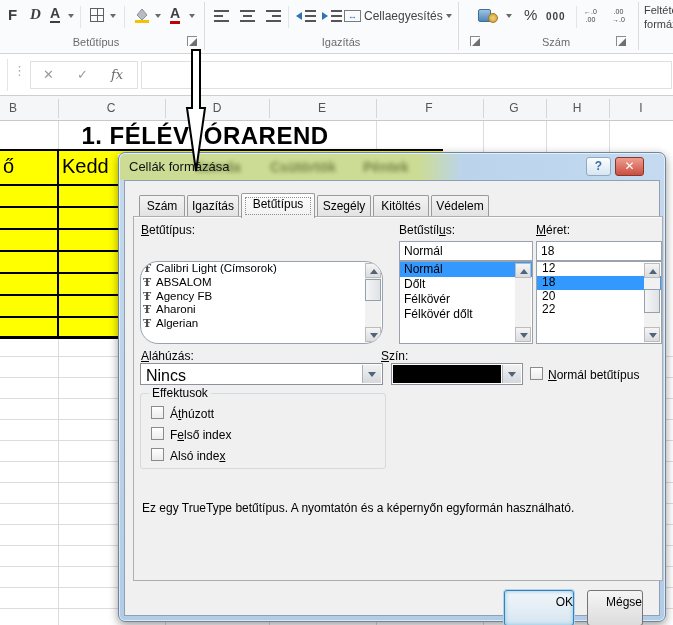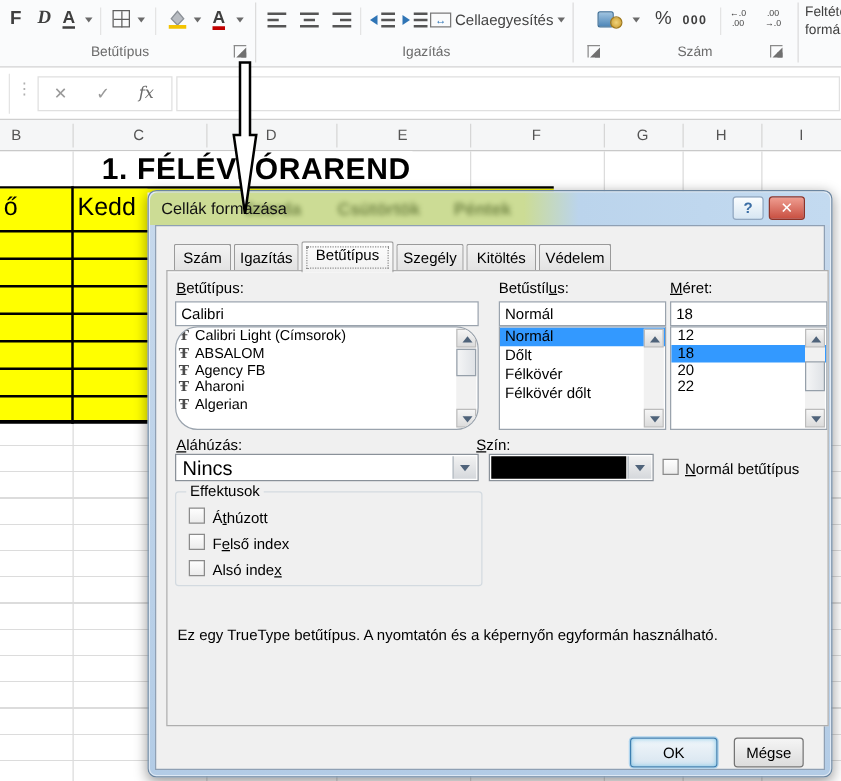--- a/index.html
+++ b/index.html
@@ -109,21 +109,21 @@
   .combo-btn{position:absolute;right:1px;top:1px;bottom:1px;width:19px;background:linear-gradient(#f2f2f2,#d5d8dc);border-left:1px solid #aab2ba;}
   .combo-btn .tri-down{left:5px;top:7px;}
   .swatch{position:absolute;left:1px;top:1px;bottom:1px;right:21px;background:#000;}
   .cb{position:absolute;width:13px;height:13px;background:linear-gradient(#fefefe,#ececec);border:1px solid #8b8b8b;}
   .gbox{position:absolute;border:1px solid #d3dae0;border-radius:3px;}
   .gbox-t{position:absolute;top:-8px;left:8px;background:#f0f0f0;padding:0 3px;font-size:12px;}
   .sample-box{position:absolute;left:9px;top:16px;width:238px;height:50px;background:#fff;border:1px solid #7e7e7e;}
   .sample-txt{position:absolute;left:0;right:0;top:12px;text-align:center;font-size:21px;}
   .dash{position:absolute;top:33px;width:16px;height:2px;background:#000;}
   .desc{position:absolute;left:8px;top:284px;width:515px;font-size:12px;}
-  .btn{position:absolute;height:24px;border-radius:3px;font-size:12px;text-align:center;line-height:22px;}
+  .btn{position:absolute;height:36px;border-radius:3px;font-size:12px;text-align:right;line-height:22px;}
   .btn-ok{background:linear-gradient(#f1f6fa,#d7e5f0);border:1px solid #3c7fb1;box-shadow:inset 0 0 4px #7ec5e8,0 0 0 1px #aed4ee;}
   .btn-cancel{background:linear-gradient(#f5f5f5,#dcdcdc);border:1px solid #747474;}
 
   .arrow-svg{position:absolute;left:0;top:0;z-index:20;pointer-events:none;}
 </style>
 </head>
 <body>
 
 <div id="stage">
 
@@ -254,21 +254,20 @@
       <span class="tab" style="left:14px;width:46px;">Szám</span>
       <span class="tab" style="left:62px;width:52px;">Igazítás</span>
       <span class="tab active" style="left:116px;width:74px;">Betűtípus</span>
       <span class="tab" style="left:192px;width:54px;">Szegély</span>
       <span class="tab" style="left:248px;width:56px;">Kitöltés</span>
       <span class="tab" style="left:306px;width:58px;">Védelem</span>
 
       <div class="page">
 
         <span class="lbl" style="left:7px;top:6px;"><span></span><span class="mn">B</span><span>etűtípus:</span></span>
-        <div class="tinput" style="left:6px;top:24px;width:243px;">Calibri</div>
         <div class="listbox" style="left:6px;top:44px;width:243px;border-radius:18px;">
           <div class="li"><span class="tt">Ŧ</span><span>Calibri Light (Címsorok)</span></div>
           <div class="li"><span class="tt">Ŧ</span><span>ABSALOM</span></div>
           <div class="li"><span class="tt">Ŧ</span><span>Agency FB</span></div>
           <div class="li"><span class="tt">Ŧ</span><span>Aharoni</span></div>
           <div class="li"><span class="tt">Ŧ</span><span>Algerian</span></div>
           <div class="sb">
             <div class="sb-btn up">
                 <i class="tri-up"></i>
               </div>

